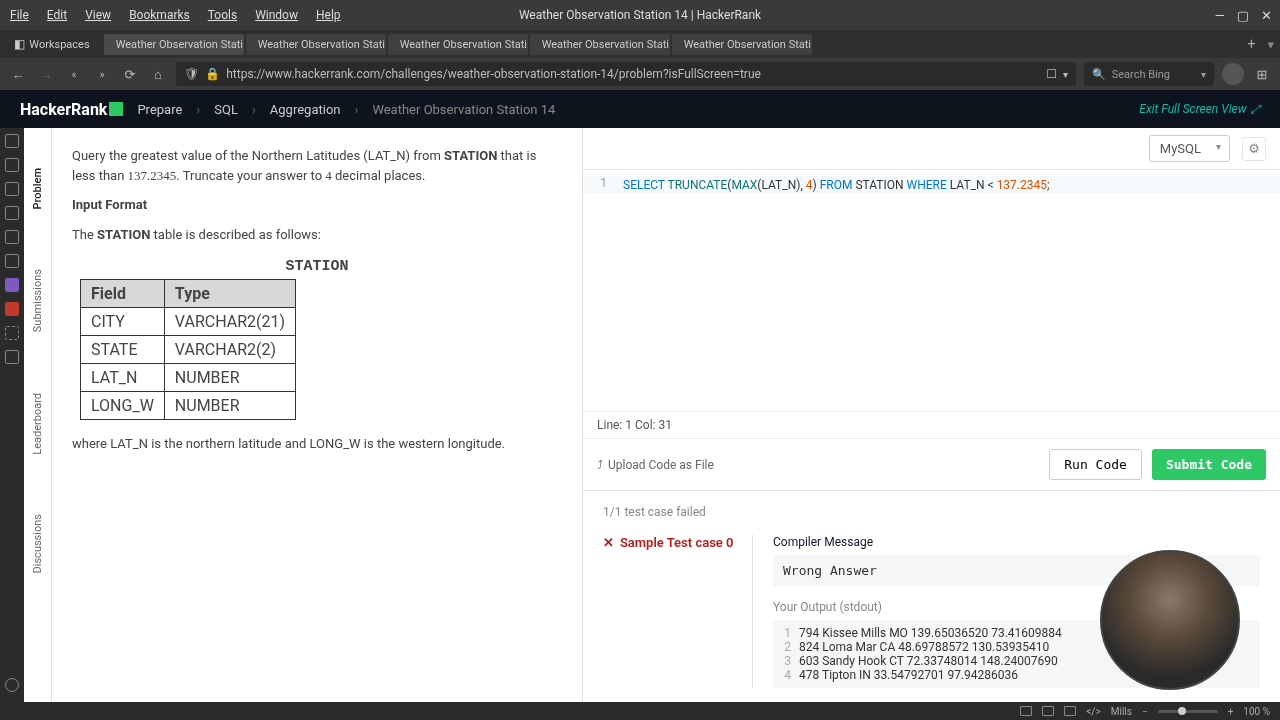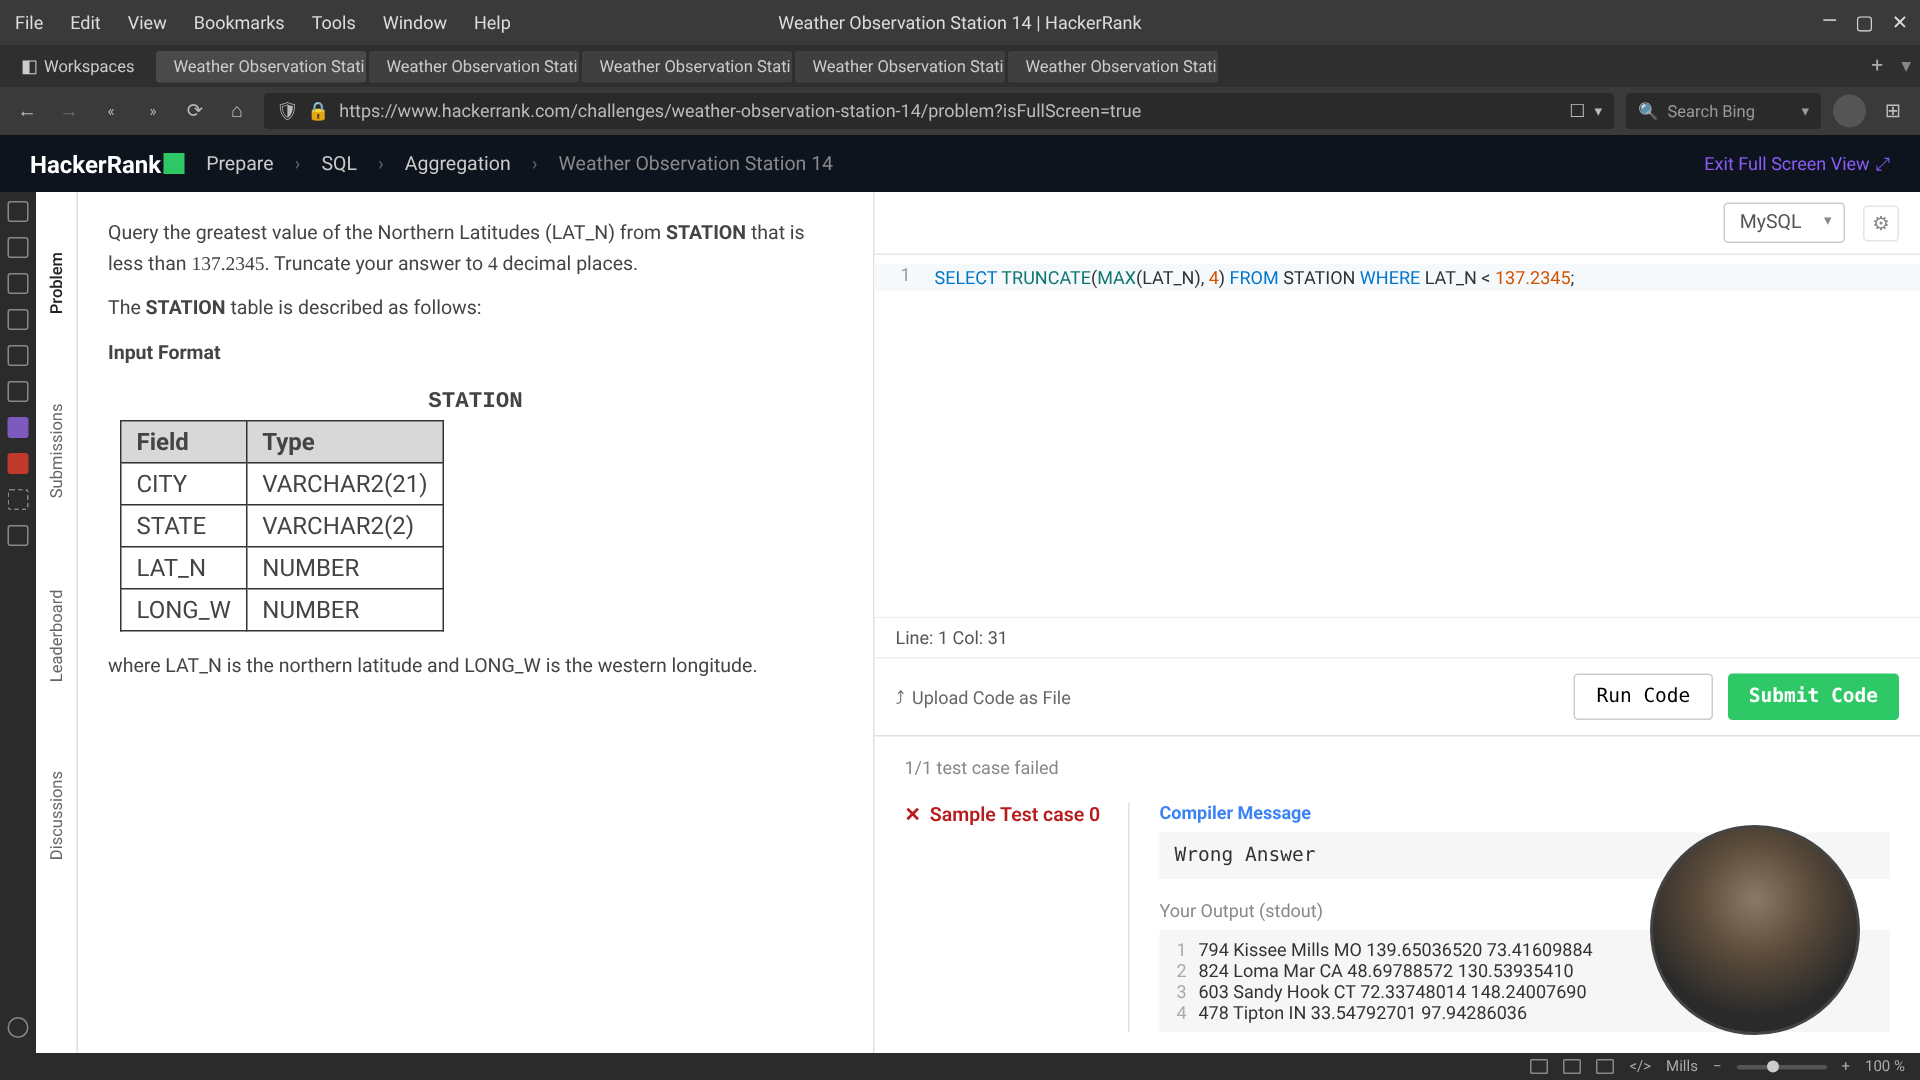--- a/index.html
+++ b/index.html
@@ -1,20 +1,20 @@
 <!DOCTYPE html>
 <html><head>
 <meta charset="utf-8">
 <style>
 * { margin: 0; padding: 0; box-sizing: border-box; font-family: -apple-system, BlinkMacSystemFont, "Segoe UI", Roboto, sans-serif; }
 body { background: #2b2b2b; color: #333; overflow: hidden; width: 1280px; height: 720px; }
 
 
 .menubar { background: #3a3a3a; height: 30px; display: flex; align-items: center; padding: 0 10px; color: #ddd; font-size: 12px; position: relative; }
-.menubar-items { display: flex; gap: 18px; }
+.menubar-items { display: flex; gap: 18px; text-decoration: underline; }
 .menubar-title { position: absolute; left: 50%; transform: translateX(-50%); font-size: 12px; }
 .window-controls { position: absolute; right: 8px; display: flex; gap: 12px; font-size: 13px; }
 
 
 .workspace-bar { background: #2f2f2f; height: 28px; display: flex; align-items: center; padding: 0 6px; gap: 6px; }
 .workspace-btn { color: #ccc; font-size: 11px; padding: 3px 8px; display: flex; align-items: center; gap: 4px; }
 .tab-strip { display: flex; gap: 2px; flex: 1; }
 .tab-item { background: #3f3f3f; color: #ccc; font-size: 11px; padding: 4px 8px; border-radius: 2px; display: flex; align-items: center; gap: 4px; max-width: 140px; white-space: nowrap; overflow: hidden; }
 .tab-item.active { background: #4a4a4a; }
 .tab-favicon { width: 10px; height: 10px; background: #26a69a; border-radius: 1px; }
@@ -27,21 +27,21 @@
 .url-text { flex: 1; white-space: nowrap; overflow: hidden; }
 .search-box { background: #2a2a2a; border-radius: 3px; height: 24px; display: flex; align-items: center; padding: 0 8px; color: #999; font-size: 11px; gap: 6px; width: 130px; }
 .avatar-small { width: 22px; height: 22px; border-radius: 50%; background: #555; }
 
 
 .hr-header { background: #0e141e; height: 38px; display: flex; align-items: center; padding: 0 20px; gap: 14px; color: #ccc; font-size: 13px; }
 .hr-logo { display: flex; align-items: center; gap: 2px; font-weight: bold; font-size: 16px; color: #fff; }
 .hr-logo-box { width: 14px; height: 14px; background: #2ec866; }
 .bc-sep { color: #666; }
 .bc-current { color: #888; }
-.exit-fs { margin-left: auto; font-size: 12px; color: #8b5cf6; display: flex; align-items: center; gap: 4px; }
+.exit-fs { margin-left: auto; font-size: 12px; color: #14b8a6; display: flex; align-items: center; gap: 4px; font-style: italic; }
 
 
 .main-area { display: flex; height: calc(720px - 30px - 28px - 32px - 38px - 18px); background: #f3f3f3; }
 
 
 .icon-rail { width: 24px; background: #2b2b2b; display: flex; flex-direction: column; padding-top: 6px; gap: 10px; align-items: center; }
 .rail-icon { width: 14px; height: 14px; border: 1px solid #888; border-radius: 2px; }
 .rail-icon.filled-red { background: #c0392b; border: none; }
 .rail-icon.filled-purple { background: #7d5bbe; border: none; }
 
@@ -88,21 +88,21 @@
 
 
 .result-panel { border-top: 1px solid #e0e0e0; padding: 14px 20px; overflow: auto; flex-shrink: 0; }
 .result-title { color: #b71c1c; font-size: 22px; font-weight: bold; margin-bottom: 6px; }
 .result-sub { font-size: 12px; color: #888; margin-bottom: 16px; }
 .result-body { display: flex; gap: 0; }
 .test-list { width: 150px; border-right: 1px solid #e0e0e0; padding-right: 10px; }
 .test-item { color: #b71c1c; font-size: 13px; font-weight: 600; display: flex; align-items: center; gap: 6px; }
 .test-x { font-size: 13px; }
 .test-output { flex: 1; padding-left: 20px; font-size: 12px; position: relative; }
-.compiler-label { color: #3b82f6; margin-bottom: 6px; font-weight: bold; }
+.compiler-label { color: #0f172a; margin-bottom: 6px; }
 .compiler-box { background: #f6f6f6; padding: 8px 10px; font-family: Consolas, monospace; font-size: 13px; margin-bottom: 14px; }
 .stdout-label { color: #888; margin-bottom: 6px; }
 .stdout-box { background: #f6f6f6; padding: 6px 0; font-family: Consolas, monospace; font-size: 12px; }
 .stdout-row { display: flex; }
 .stdout-ln { width: 26px; text-align: right; color: #aaa; padding-right: 8px; }
 .stdout-txt { flex: 1; white-space: pre; }
 
 
 .webcam { position: absolute; right: 40px; bottom: 30px; width: 140px; height: 140px; border-radius: 50%; background: radial-gradient(circle at 50% 35%, #8a7a6a 0%, #5a4a3a 35%, #2a2a2a 70%); border: 2px solid #444; z-index: 50; }
 
@@ -227,24 +227,24 @@
     <div class="vtab active">Problem</div>
     <div class="vtab">Submissions</div>
     <div class="vtab">Leaderboard</div>
     <div class="vtab">Discussions</div>
   </div>
 
   <div class="problem-panel">
     <p>
       <span>Query the greatest value of the Northern Latitudes (LAT_N) from </span><strong>STATION</strong><span> that is less than </span><span class="serif-num">137.2345</span><span>. Truncate your answer to </span><span class="serif-num">4</span><span> decimal places.</span>
     </p>
+    <p><strong>Input Format</strong></p>
     <p>
       <span>The </span><strong>STATION</strong><span> table is described as follows:</span>
     </p>
-    <p><strong>Input Format</strong></p>
     <div class="schema-wrapper">
       <div class="schema-title">STATION</div>
       <table class="schema-table">
         <thead>
             <tr id="schema-head">
               <th>Field</th>
               <th>Type</th>
             </tr>
           </thead>
         <tbody id="schema-body">

